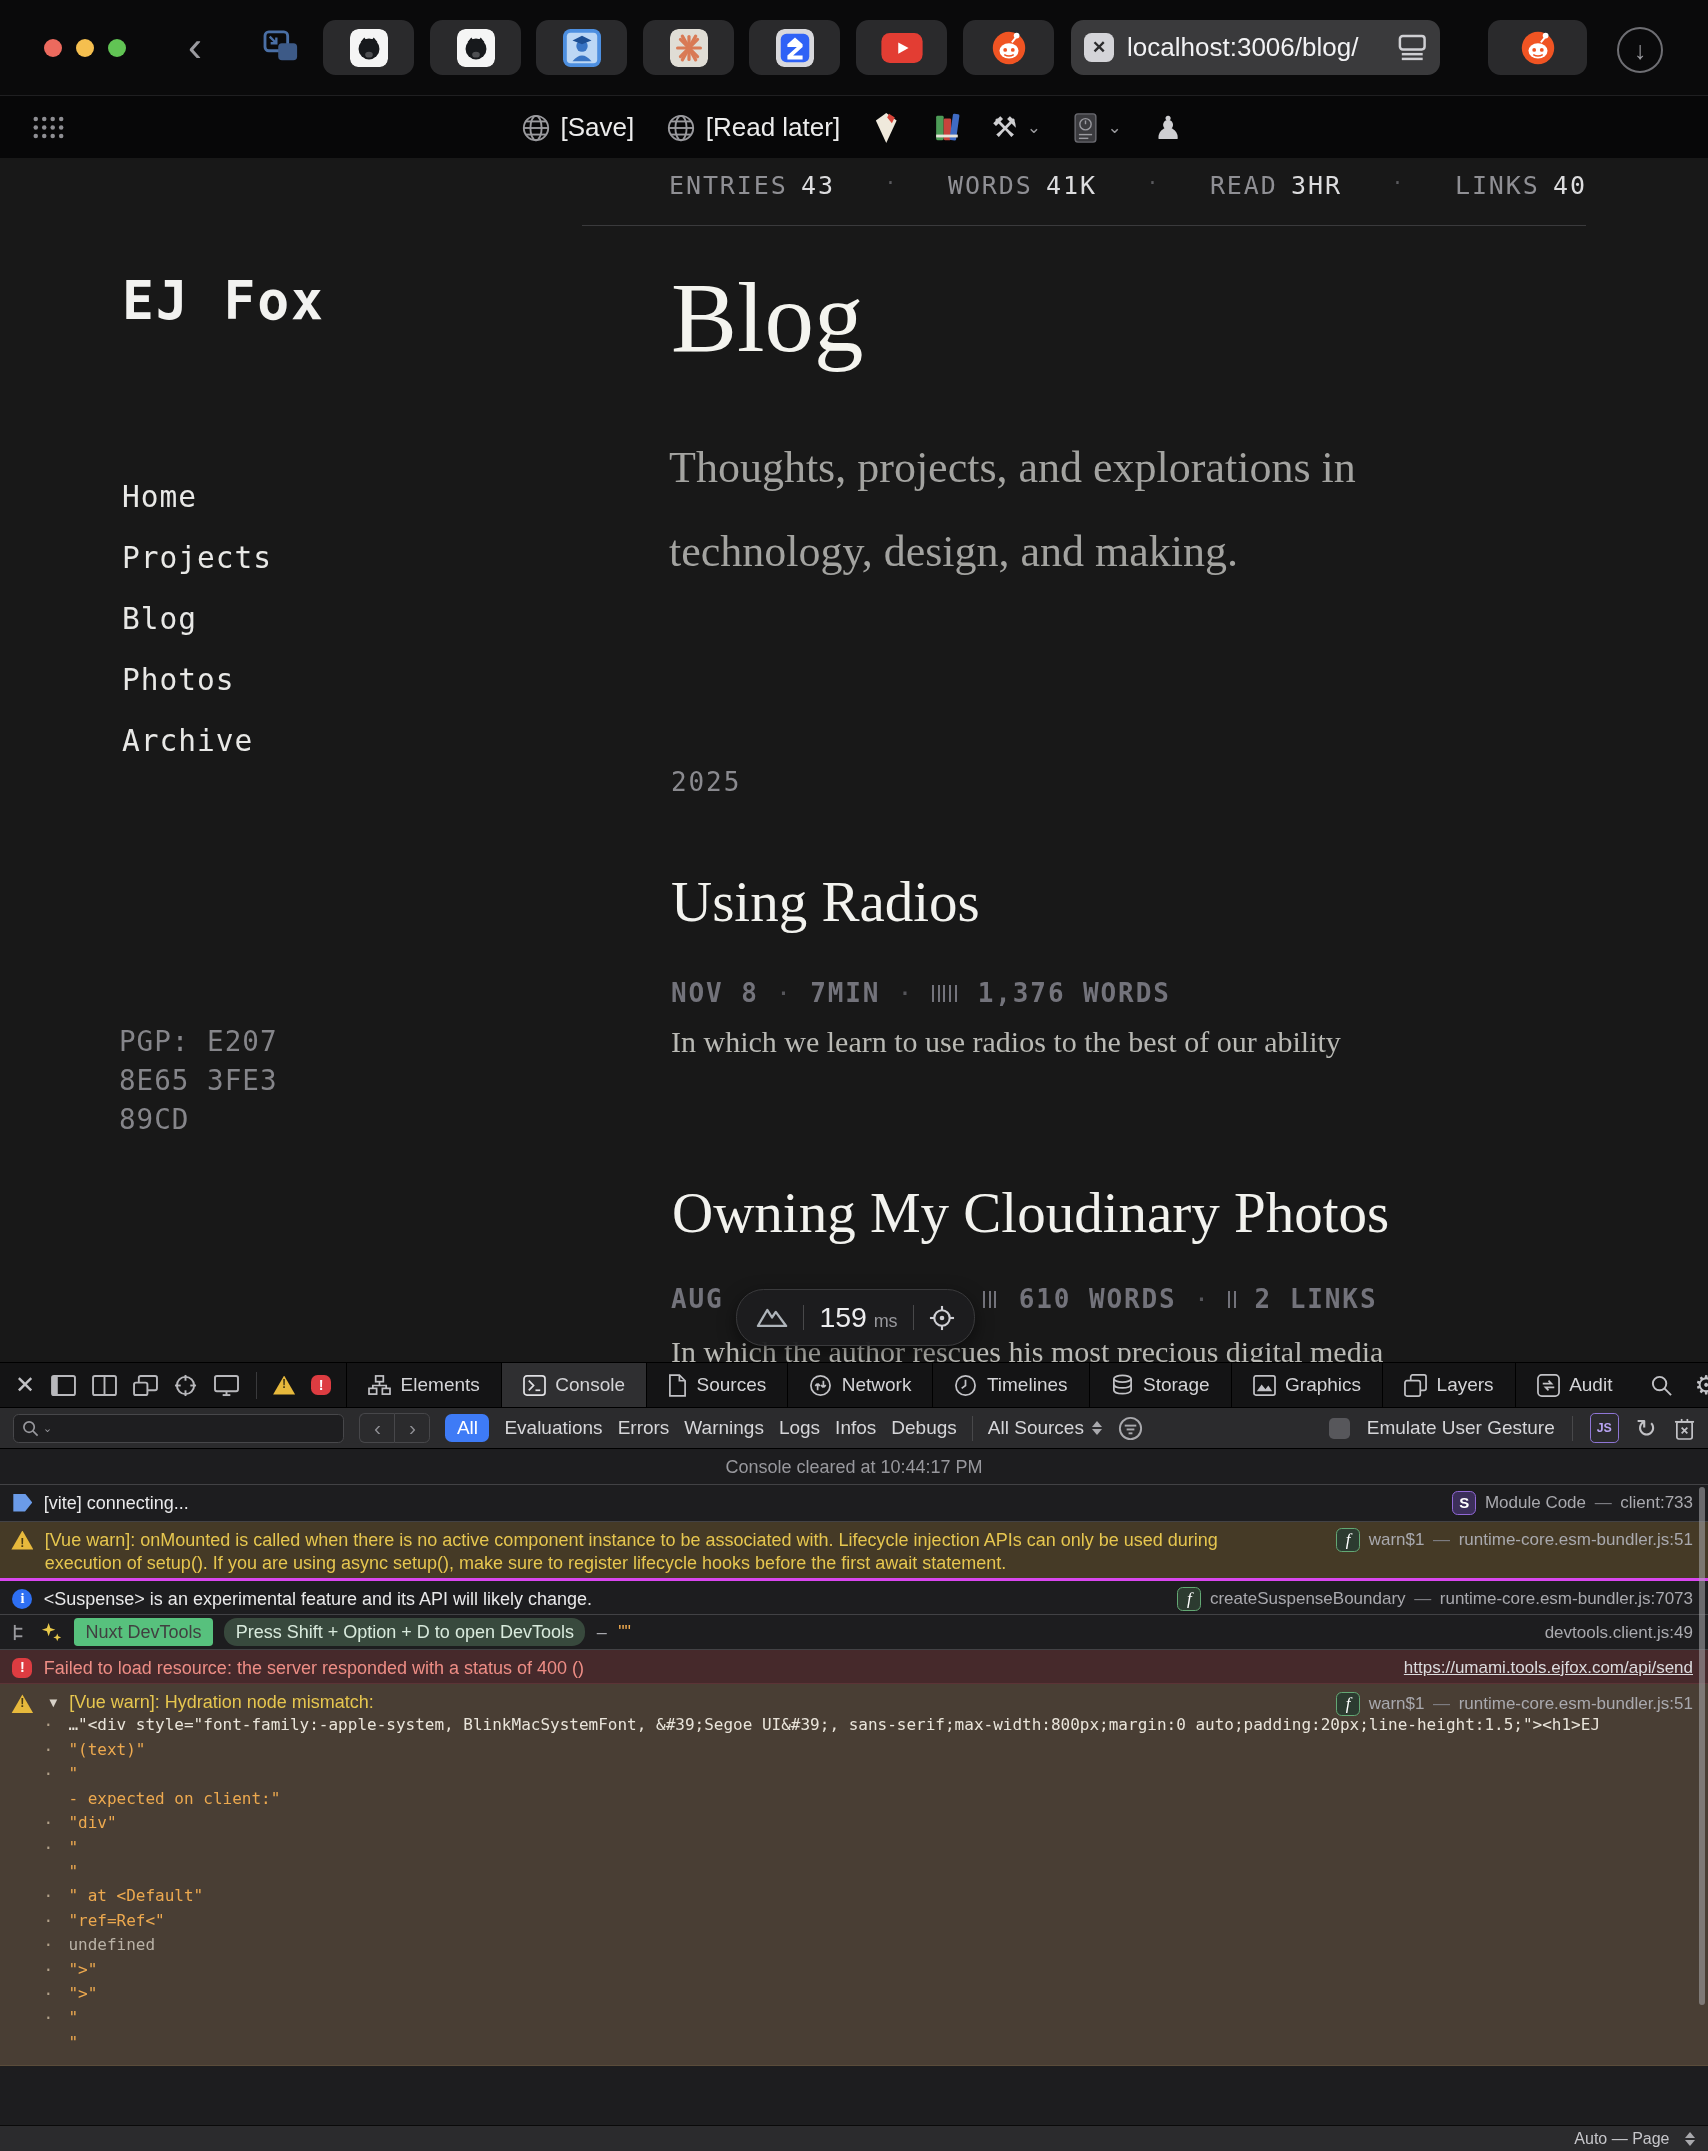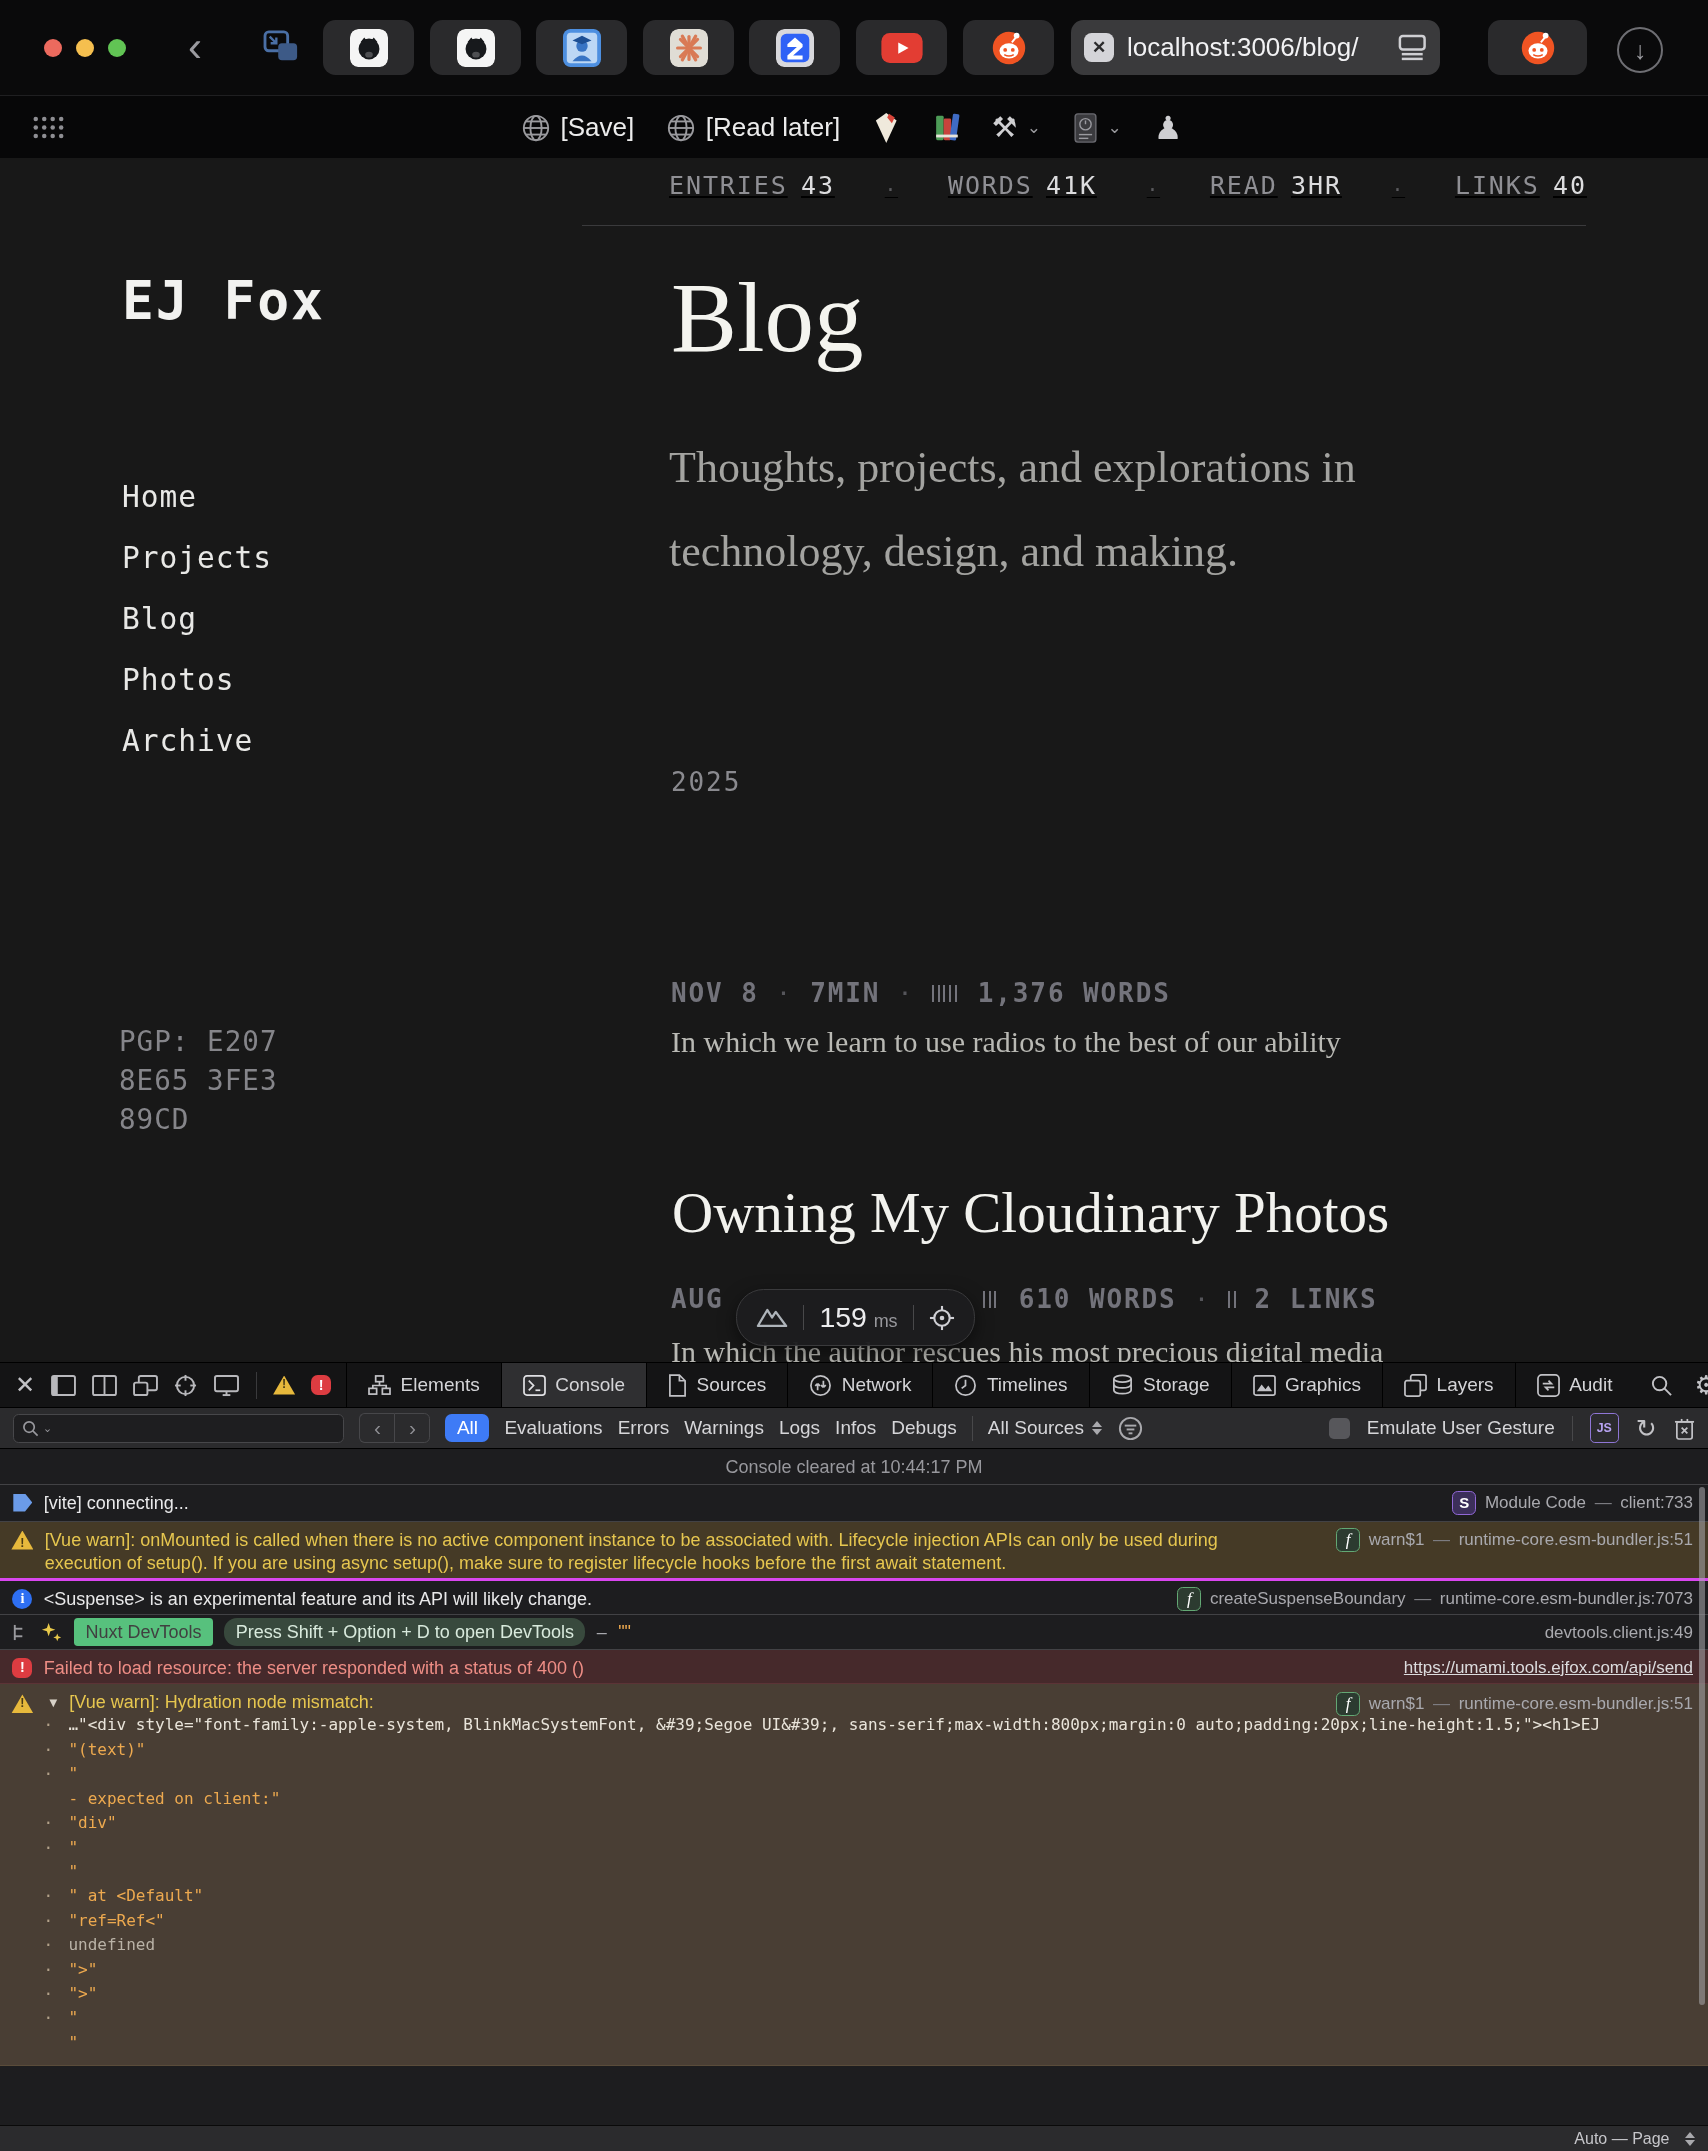--- a/index.html
+++ b/index.html
@@ -26,21 +26,21 @@
   .bmitems{position:absolute;left:521px;top:0;height:63px;display:flex;align-items:center;gap:32px;}
   .bmitem{display:flex;align-items:center;gap:9.5px;color:#ececec;font-size:26px;}
   .chev{color:#9a9a9e;font-size:17px;}
   .pawn{color:#cfcfd2;font-size:32px;}
   .toolsg{color:#cfcfd2;font-size:28.5px;}
 
   
   .page{position:absolute;top:158px;left:0;width:1708px;height:1204px;background:#181818;overflow:hidden;}
   .mono{font-family:"DejaVu Sans Mono",monospace;}
   .serif{font-family:"Liberation Serif",serif;}
-  .stats{position:absolute;top:13.3px;left:669px;width:918px;display:flex;justify-content:space-between;align-items:flex-end;font-size:25px;letter-spacing:1.9px;text-decoration:underline;}
+  .stats{position:absolute;top:13.3px;left:669px;width:918px;display:flex;justify-content:space-between;align-items:flex-start;font-size:25px;letter-spacing:1.9px;}
   .stat{display:flex;gap:13.3px;}
   .stat .lab{color:#8f8f94;} .stat .val{color:#dcdcde;}
   .statdot{color:#5b5b5f;font-size:19px;}
   .statrule{position:absolute;top:67px;left:582px;width:1004px;height:1px;background:#3a3a3c;}
   .sitetitle{position:absolute;left:122px;top:112px;font-size:53px;font-weight:bold;color:#f2f2f0;letter-spacing:1.9px;}
   .nav{position:absolute;left:122px;top:322px;}
   .nav a{display:block;color:#e8e8e6;font-size:29.5px;text-decoration:none;height:61px;letter-spacing:1px;}
   .pgp{position:absolute;left:119px;top:864px;color:#85858a;font-size:27.6px;line-height:39px;letter-spacing:1px;}
   .blogtitle{position:absolute;left:671px;top:103px;font-size:99px;color:#f4f4ef;}
   .subtitle{position:absolute;left:669px;top:268px;width:875px;font-size:44px;line-height:84px;color:#a3a3a0;}
@@ -344,20 +344,21 @@
   <div class="pgp mono">
     <div>PGP: E207</div>
     <div>8E65 3FE3</div>
     <div>89CD</div>
   </div>
 
   <h1 class="blogtitle serif" style="margin:0;font-weight:normal;">Blog</h1>
   <p class="subtitle serif" style="margin:0;">Thoughts, projects, and explorations in technology, design, and making.</p>
   <div class="year mono">2025</div>
 
+  <h2 class="ptitle serif" style="top:711px;margin:0;font-weight:normal;">Using Radios</h2>
   <div class="pmeta mono" style="top:820px;">
     <span>NOV 8</span>
     <span class="mdot">·</span>
     <span>7MIN</span>
     <span class="mdot">·</span>
     <span class="tally t5"></span>
     <span>1,376 WORDS</span>
   </div>
   <p class="pdesc serif" style="top:867px;margin:0;">In which we learn to use radios to the best of our ability</p>
 

